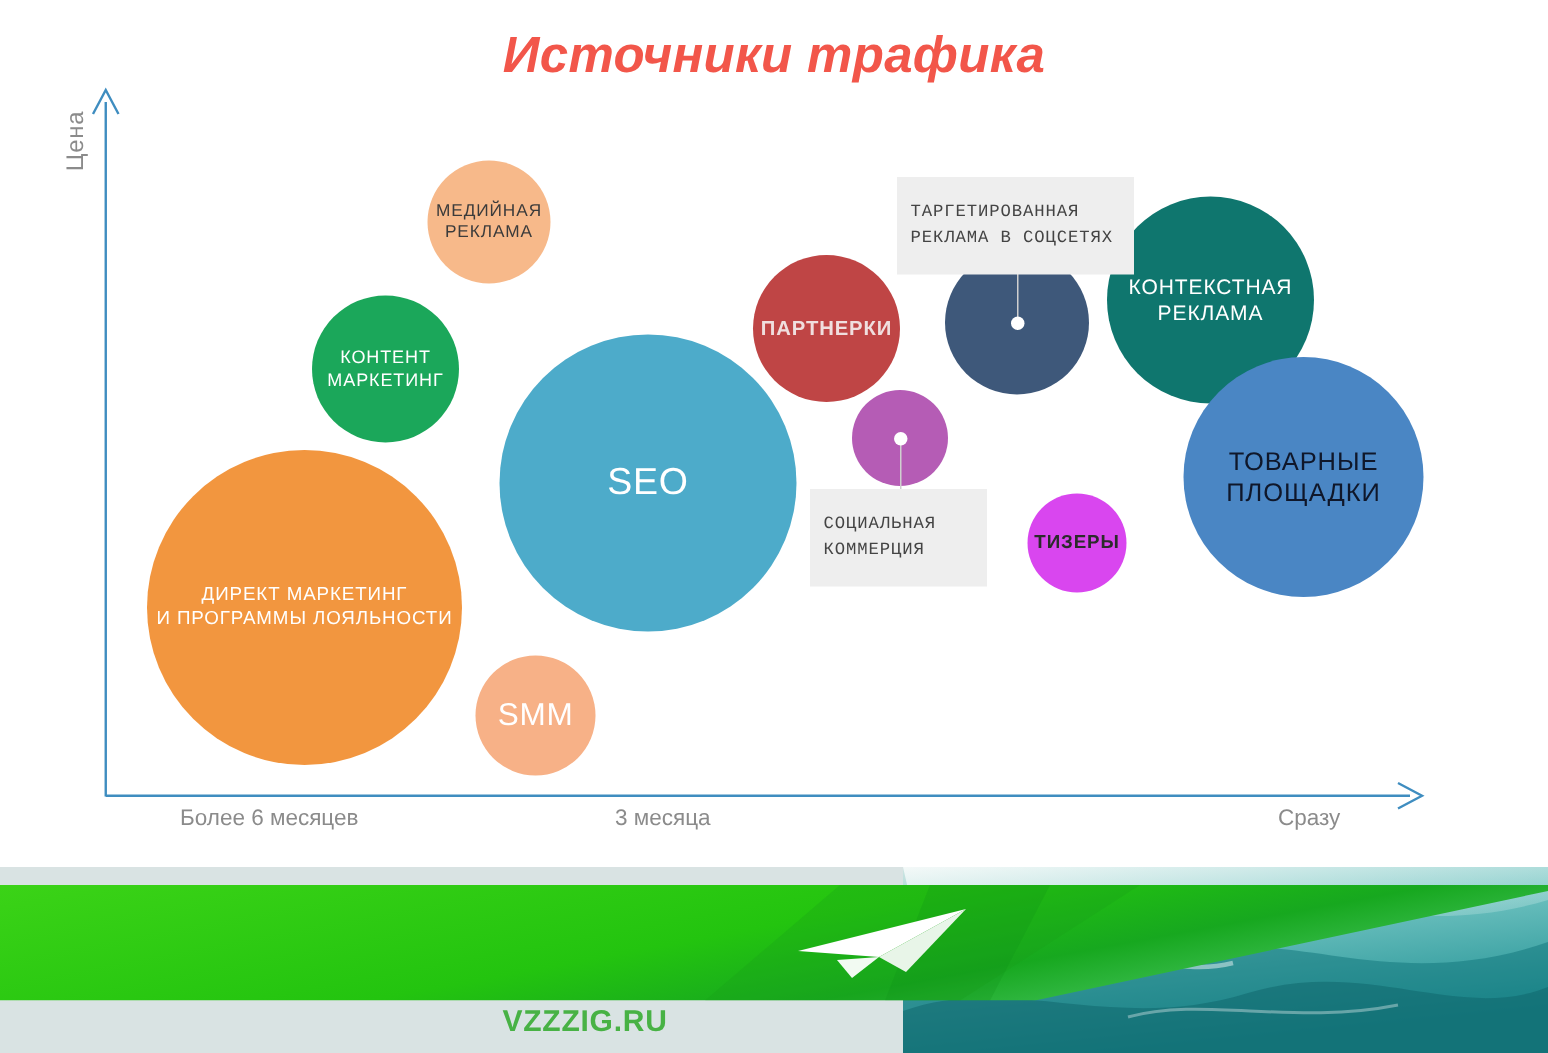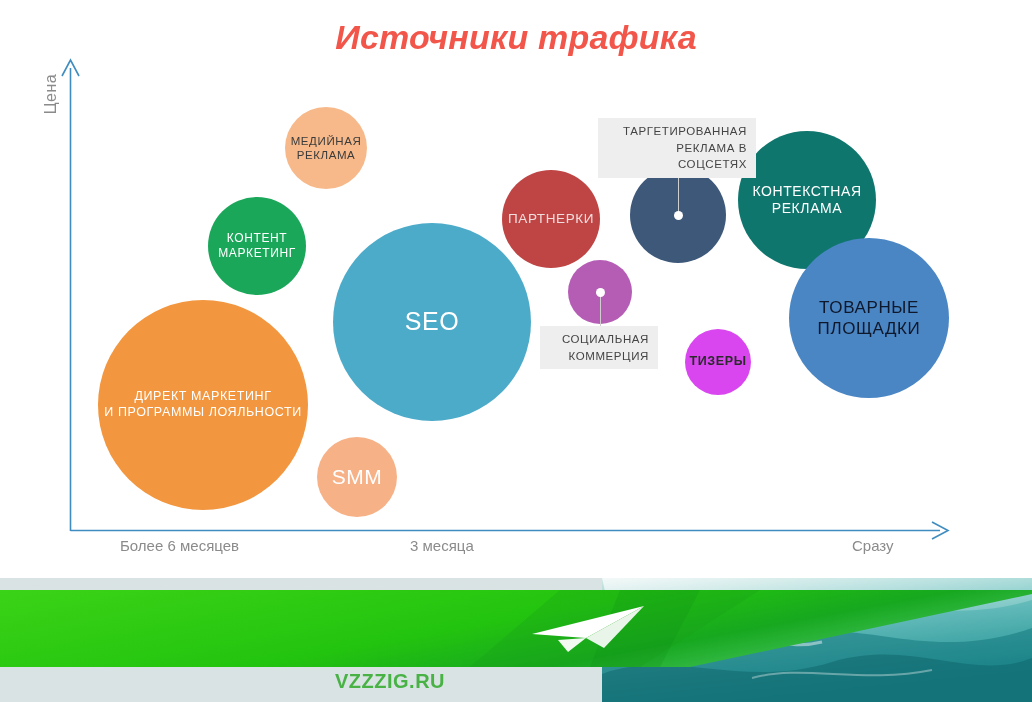--- a/index.html
+++ b/index.html
@@ -83,24 +83,25 @@
   }
 
   
   .callout {
     position: absolute;
     background: #eeeeee;
     color: #444444;
     font-size: 11.5px;
     letter-spacing: 0.6px;
     line-height: 1.45;
-    padding: 5px 9px;
-    text-align: right;
+    padding: 16px 9px;
+    text-align: left;
     white-space: pre-line;
     box-sizing: border-box;
+    font-family: Liberation Mono, monospace;
   }
   .leader {
     position: absolute;
     width: 1px;
     background: #cfcfcf;
   }
   .leader-dot {
     position: absolute;
     width: 9px;
     height: 9px;
@@ -198,21 +199,21 @@
           <span class="blabel">КОНТЕНТ
 МАРКЕТИНГ</span>
         </div>
         <div class="bubble" style="left: 285px; top: 107px; width: 82px; height: 82px; background: rgb(247, 185, 138); color: rgb(59, 59, 59); font-size: 11.5px; font-weight: normal; letter-spacing: 0.6px;">
           <span class="blabel">МЕДИЙНАЯ
 РЕКЛАМА</span>
         </div>
         <div class="bubble" style="left: 333px; top: 223px; width: 198px; height: 198px; background: rgb(77, 171, 202); color: rgb(255, 255, 255); font-size: 25px; font-weight: normal; letter-spacing: 0.5px;">
           <span class="blabel">SEO</span>
         </div>
-        <div class="bubble" style="left: 502px; top: 170px; width: 98px; height: 98px; background: rgb(191, 69, 69); color: rgb(240, 222, 222); font-size: 13.5px; font-weight: normal; letter-spacing: 0.6px;">
+        <div class="bubble" style="left: 502px; top: 170px; width: 98px; height: 98px; background: rgb(191, 69, 69); color: rgb(240, 222, 222); font-size: 13.5px; font-weight: bold; letter-spacing: 0.6px;">
           <span class="blabel">ПАРТНЕРКИ</span>
         </div>
         <div class="bubble" style="left: 568px; top: 260px; width: 64px; height: 64px; background: rgb(181, 92, 181); color: rgb(255, 255, 255); font-size: 12px; font-weight: normal; letter-spacing: 0.5px;">
           <span class="blabel"></span>
         </div>
         <div class="bubble" style="left: 630px; top: 167px; width: 96px; height: 96px; background: rgb(62, 88, 122); color: rgb(255, 255, 255); font-size: 12px; font-weight: normal; letter-spacing: 0.5px;">
           <span class="blabel"></span>
         </div>
         <div class="bubble" style="left: 738px; top: 131px; width: 138px; height: 138px; background: #0f766e; color: rgb(255, 255, 255); font-size: 14px; font-weight: normal; letter-spacing: 0.6px;">
           <span class="blabel">КОНТЕКСТНАЯ

